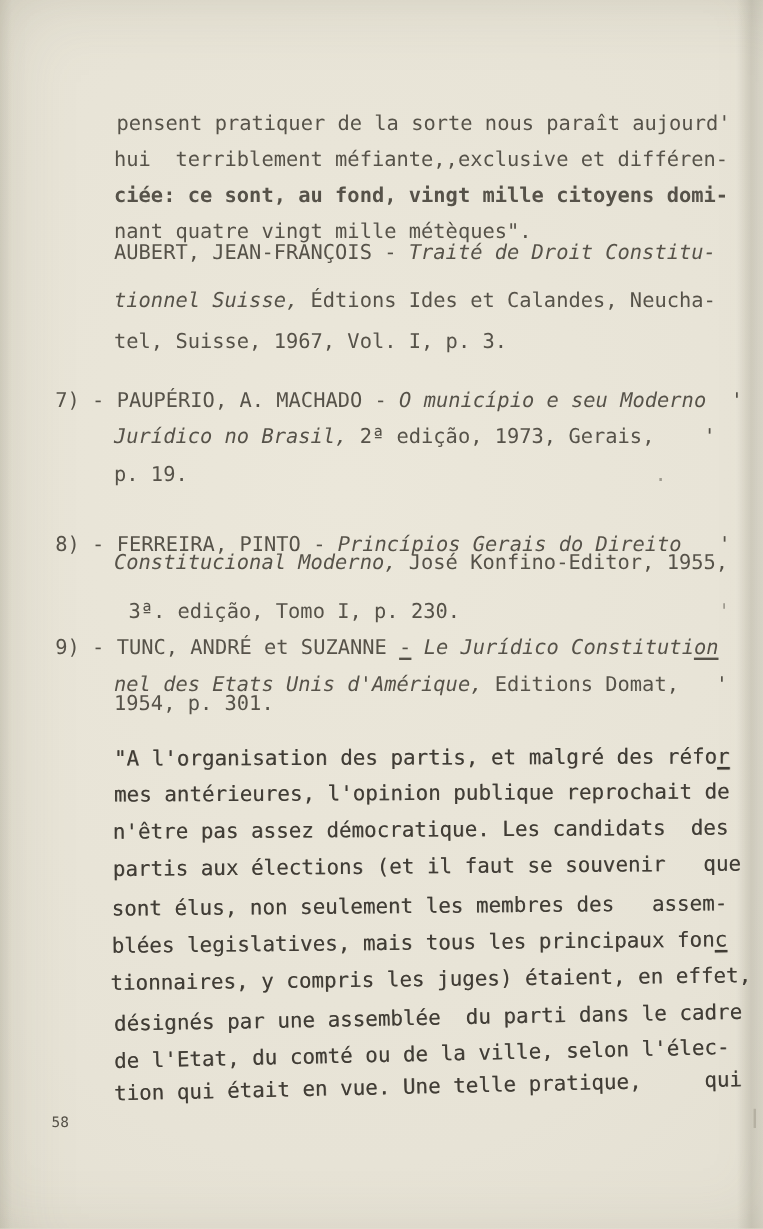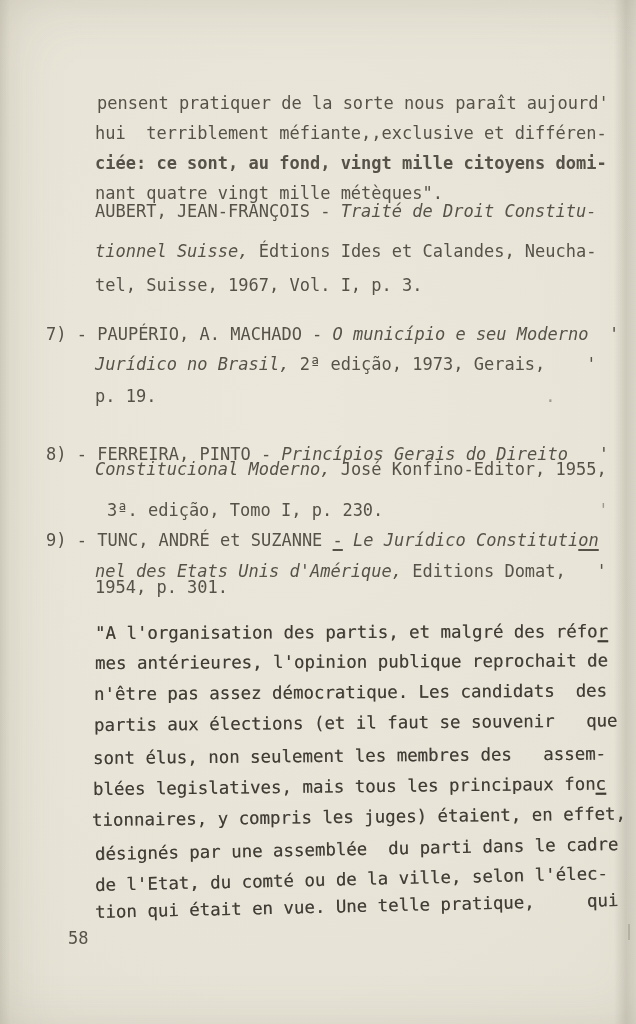--- a/index.html
+++ b/index.html
@@ -66,23 +66,22 @@
   }
   .line span.i { font-style: italic; }
   .line span.u {
     text-decoration: underline;
     text-decoration-thickness: 1.5px;
     text-underline-offset: 3px;
   }
   .line span.f { opacity: 0.5; }
   .page-num {
     position: absolute;
-    font-size: 17px;
+    font-size: 12px;
     color: #565249;
-    margin-left: 25px;
   }
 </style>
 </head>
 <body>
 
 <div class="paper">
   <div class="edge-left"></div>
   <div class="edge-right"></div>
   <div class="scan-artifact"></div>
 

